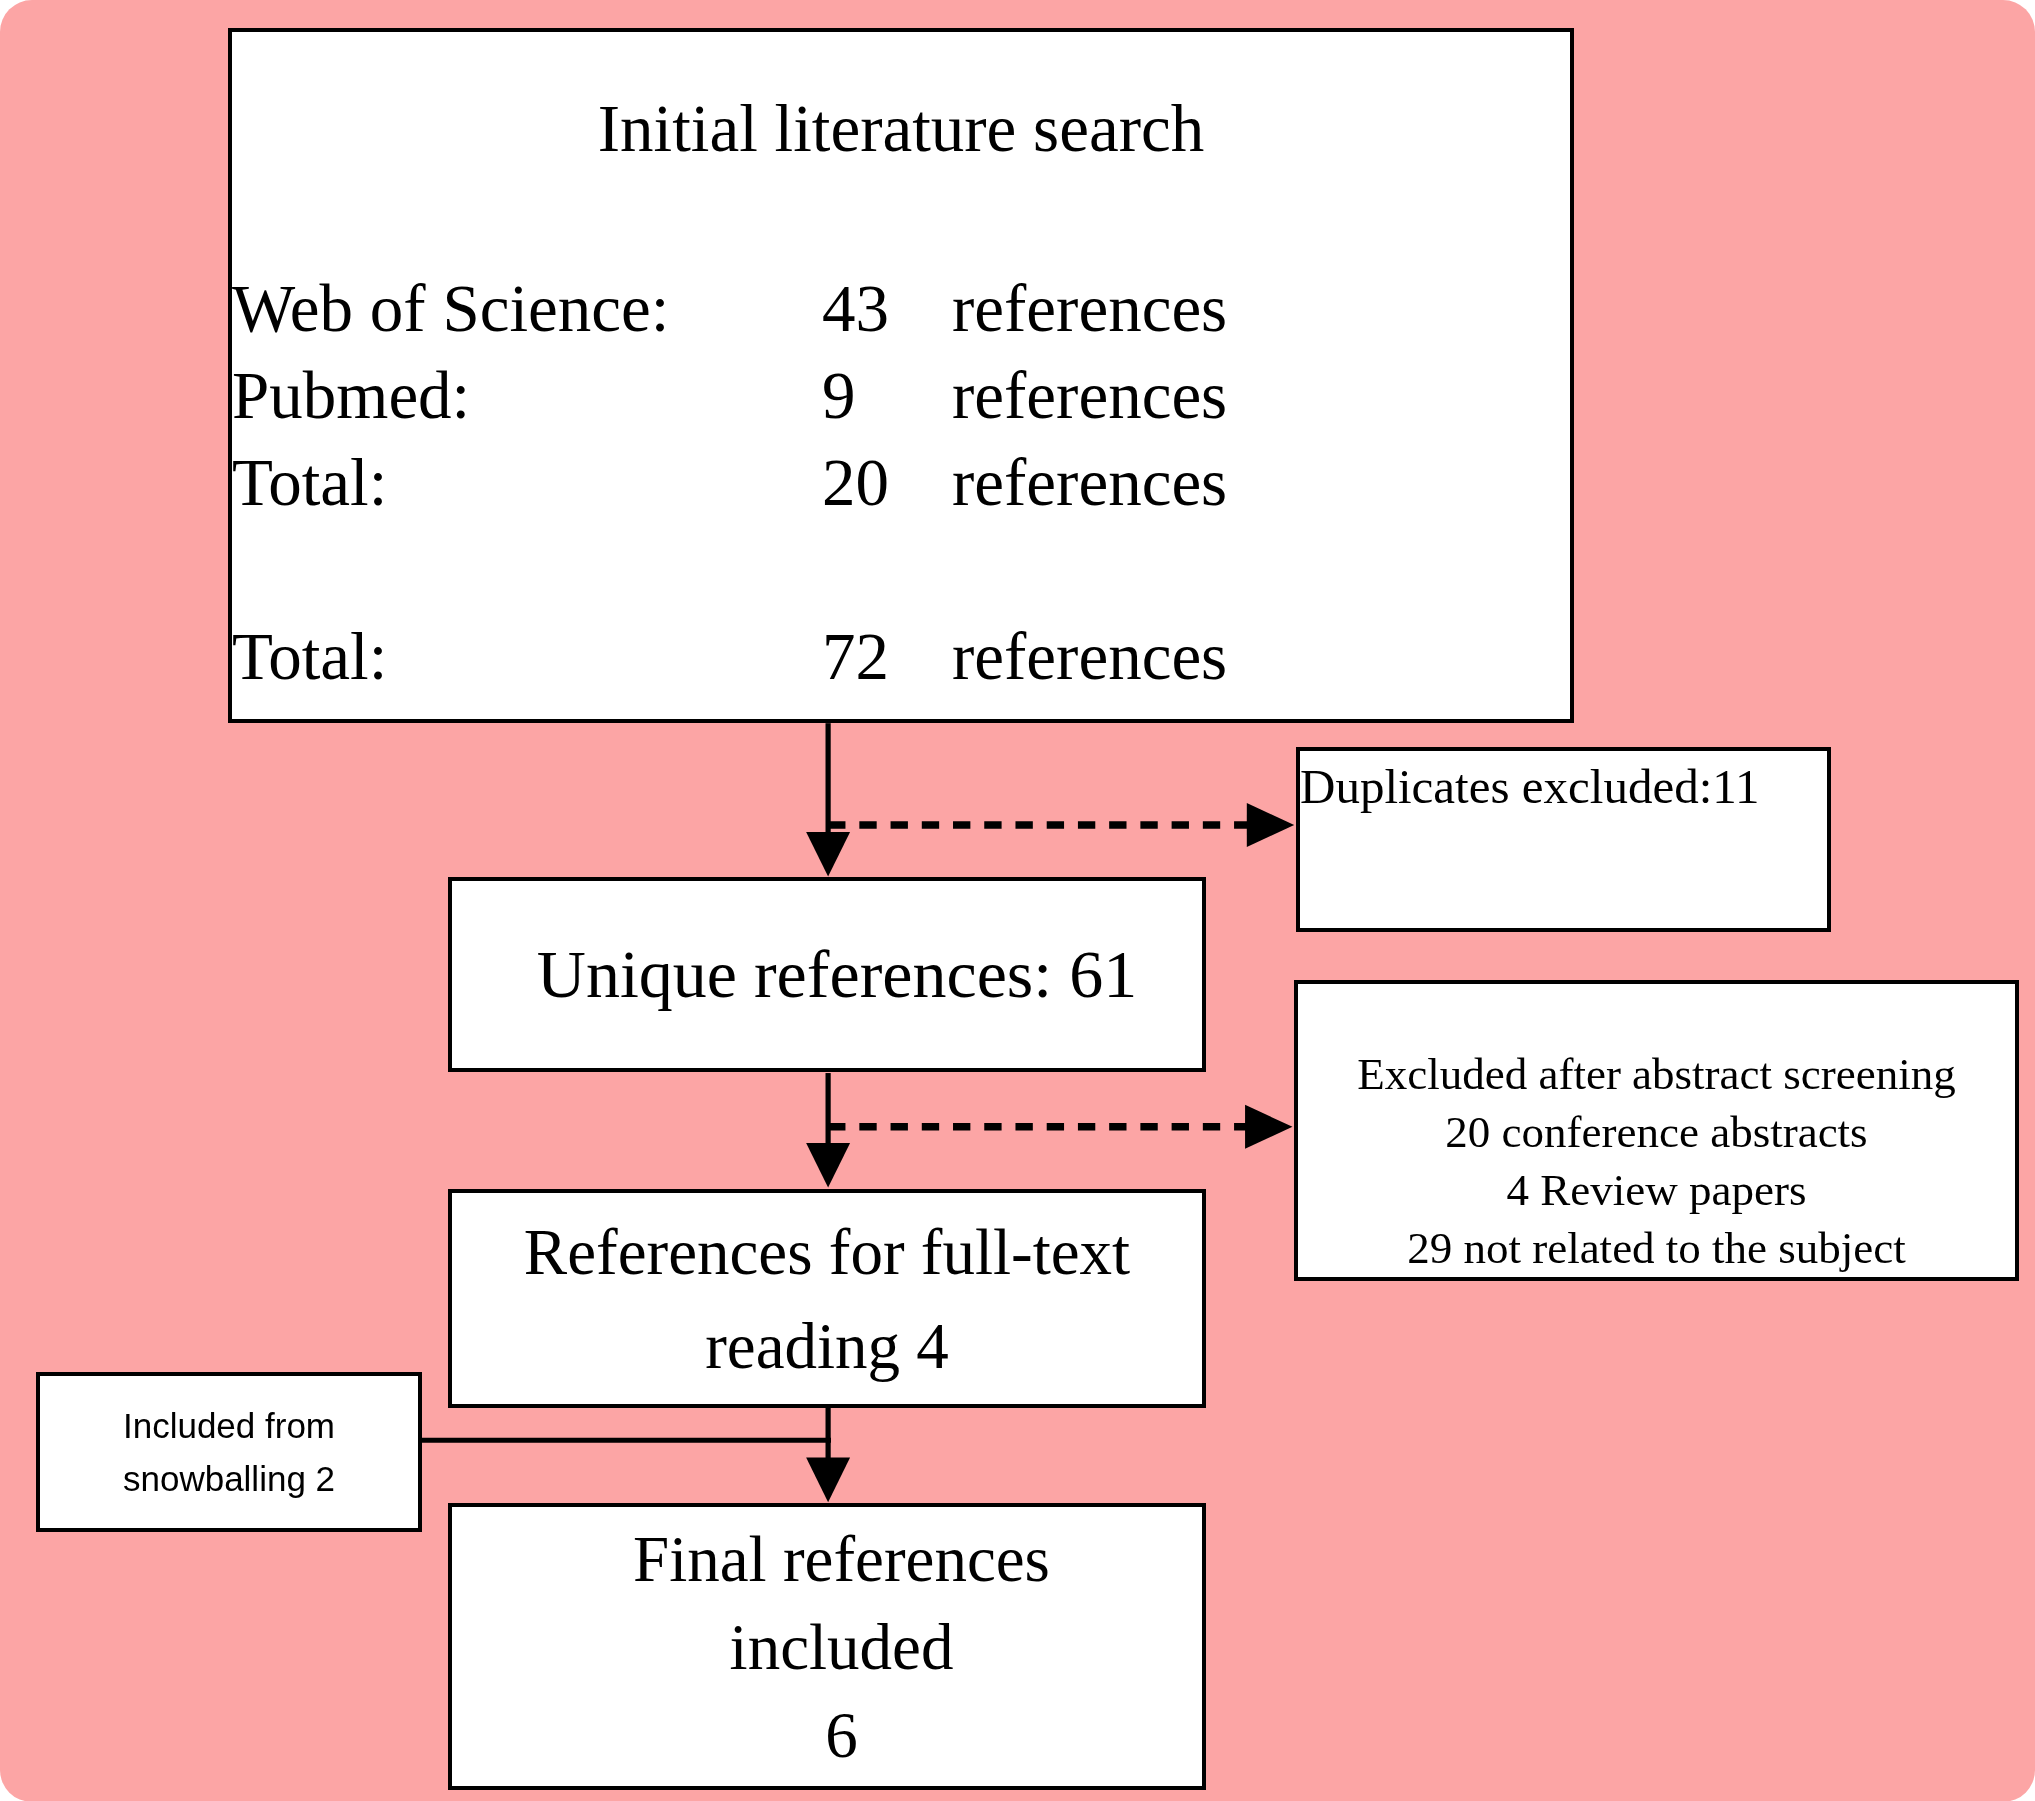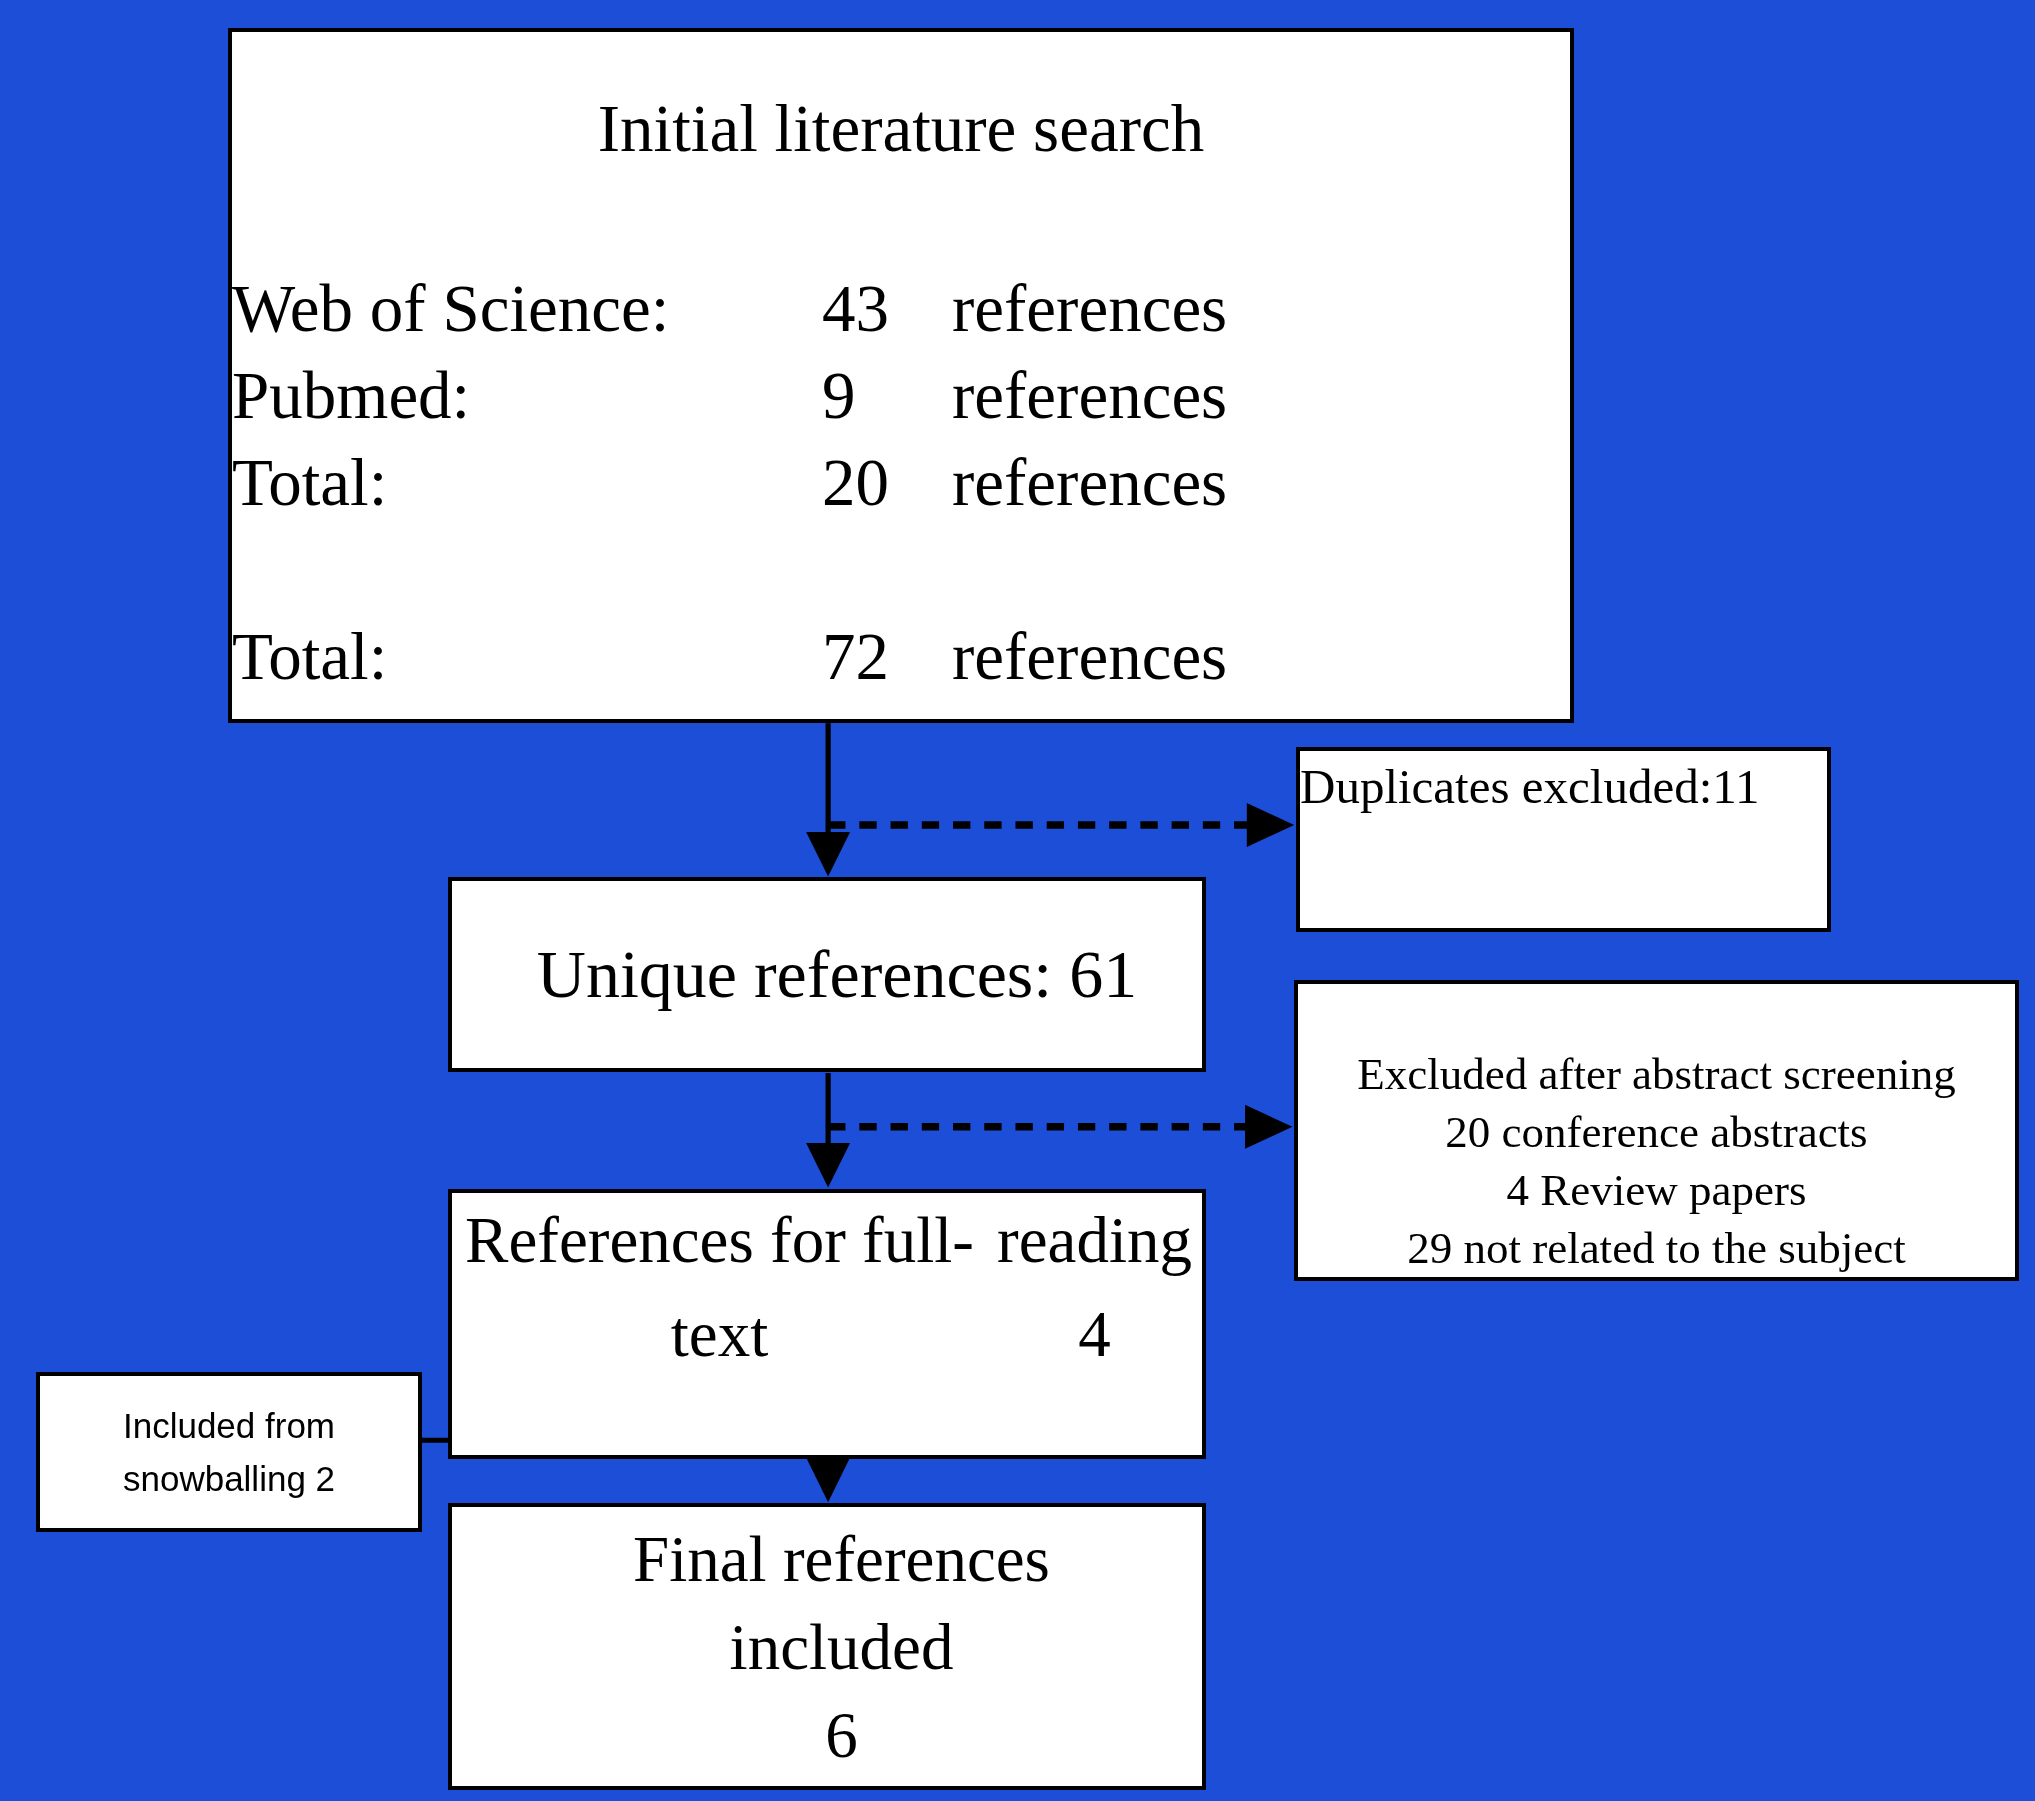--- a/index.html
+++ b/index.html
@@ -4,24 +4,25 @@
 <style>
   html, body {
     margin: 0;
     padding: 0;
     background: #ffffff;
   }
   #canvas {
     position: relative;
     width: 2035px;
     height: 1802px;
-    background: #1d4ed8;
+    background: #fca5a5;
     font-family: "Liberation Serif", "DejaVu Serif", serif;
     color: #000000;
     overflow: hidden;
+    border-radius: 32px;
   }
   .box {
     position: absolute;
     border: 4.6px solid #000000;
     background: #ffffff;
     box-sizing: border-box;
     text-align: center;
   }
   #connector-layer {
     position: absolute;
@@ -61,23 +62,23 @@
     display: flex; align-items: center; justify-content: center; padding-left: 20px;
   }
   
   .excl-box {
     left: 1294px; top: 980px; width: 725px; height: 301px;
     font-size: 45px; line-height: 58px;
     display: flex; flex-direction: column; justify-content: flex-end;
   }
   
   .ft-box {
-    left: 448px; top: 1189px; width: 758px; height: 270px;
+    left: 448px; top: 1189px; width: 758px; height: 219px;
     font-size: 65px; line-height: 94px;
-    display: flex; flex-direction: row; justify-content: center;
+    display: flex; flex-direction: column; justify-content: center;
   }
   
   .snow-box {
     left: 36px; top: 1372px; width: 386px; height: 160px;
     font-family: "Liberation Sans", "DejaVu Sans", sans-serif;
     font-size: 35px; line-height: 53px;
     display: flex; flex-direction: column; justify-content: center;
   }
   
   .final-box {

